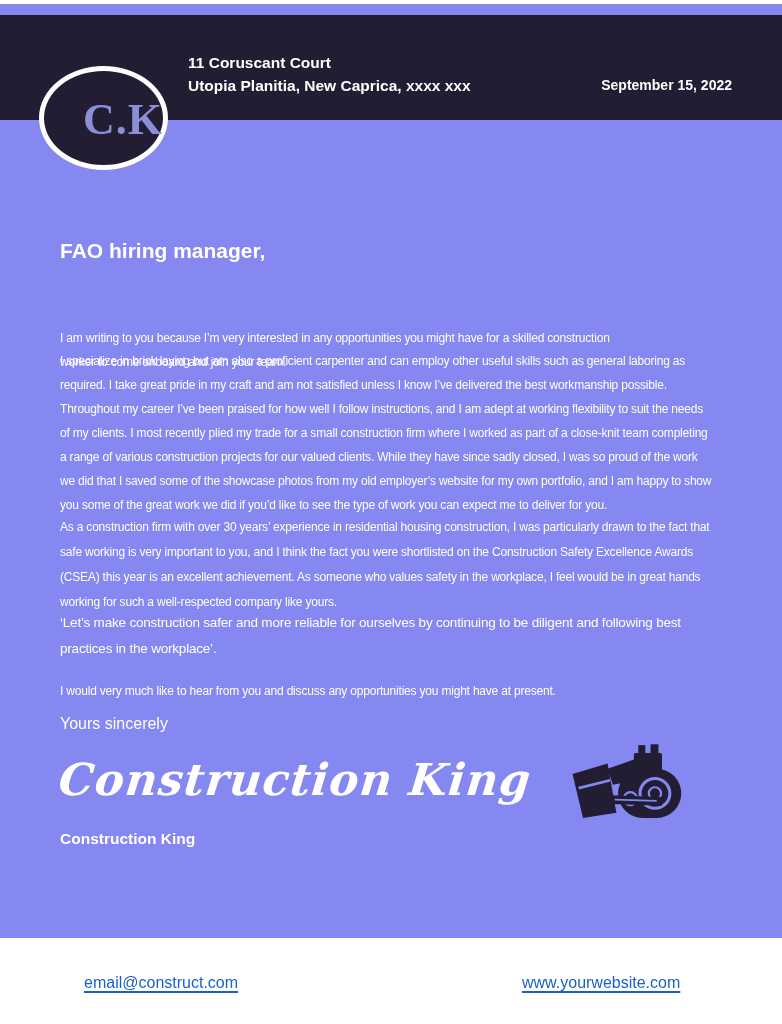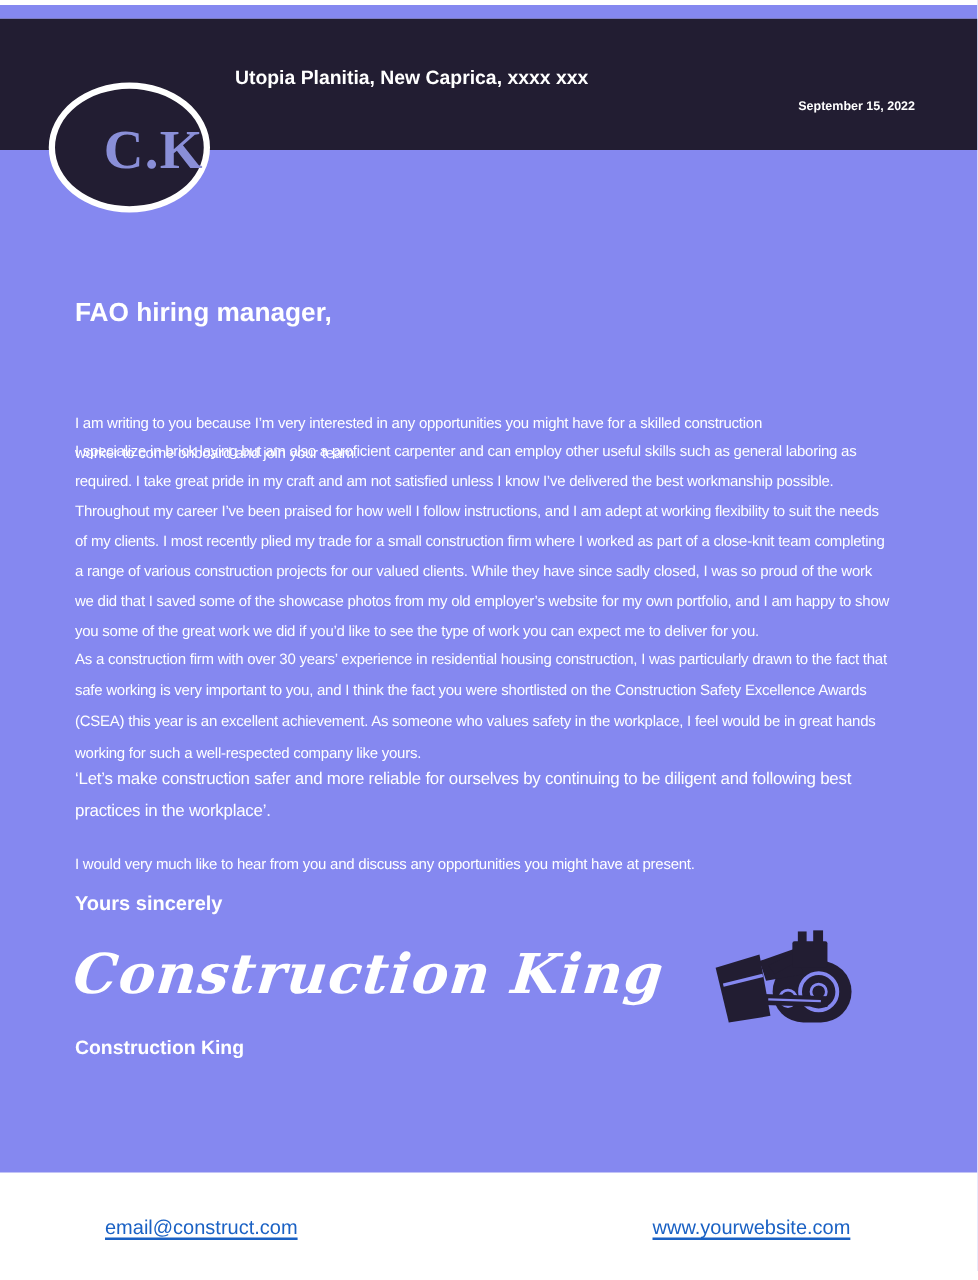--- a/index.html
+++ b/index.html
@@ -43,41 +43,41 @@
     color:var(--logo-text-color);
     letter-spacing:1px;
     padding-top:4px;
   }
   .address{
     position:absolute;left:188px;top:51px;
     color:var(--text-color);font-weight:bold;font-size:15.5px;line-height:23px;
   }
   .letter-date{
     position:absolute;right:50px;top:74px;
-    color:var(--text-color);font-weight:bold;font-size:10px;line-height:23px;
+    color:var(--text-color);font-weight:bold;font-size:14px;line-height:23px;
     text-align:left;
   }
   .salutation{
     position:absolute;left:60px;top:238px;
     color:var(--text-color);font-weight:bold;font-size:21px;line-height:26px;
   }
   .para{
     position:absolute;left:60px;
     color:var(--text-color);
     font-size:12px;line-height:24px;letter-spacing:-0.2px;
     white-space:pre;
   }
   .para-intro{top:294px;margin-top:32px;}
   .para-skills{top:349px;}
   .para-company{top:515px;line-height:25px;}
   .para-quote{top:610px;font-size:13.5px;line-height:26px;}
   .para-cta{top:679px;}
   .signoff{
     position:absolute;left:60px;top:712px;
-    color:var(--text-color);font-weight:bold;font-size:16px;line-height:24px;
+    color:var(--text-color);font-weight:normal;font-size:16px;line-height:24px;
   }
   .signature-script{
     position:absolute;left:56px;top:750px;
     color:var(--text-color);
     font-family:"DejaVu Serif","Liberation Serif",serif;
     font-style:italic;font-weight:bold;
     font-size:44px;line-height:60px;
     letter-spacing:1px;
     transform:skewX(-6deg);
     transform-origin:left bottom;
@@ -111,20 +111,21 @@
 
   <div class="sheet"></div>
 
   <div class="header-band"></div>
 
   <div class="logo-badge">
     <span class="logo-monogram">C.K</span>
   </div>
 
   <div class="address">
+    <div>11 Coruscant Court</div>
     <div>Utopia Planitia, New Caprica, xxxx xxx</div>
   </div>
 
   <div class="letter-date">September 15, 2022</div>
 
   <div class="salutation">FAO hiring manager,</div>
 
   <div class="para para-intro">I am writing to you because I’m very interested in any opportunities you might have for a skilled construction
 worker to come onboard and join your team.</div>
 

